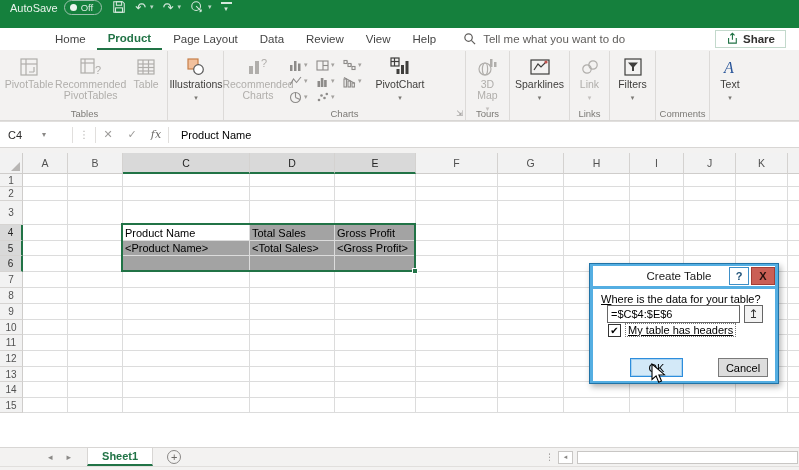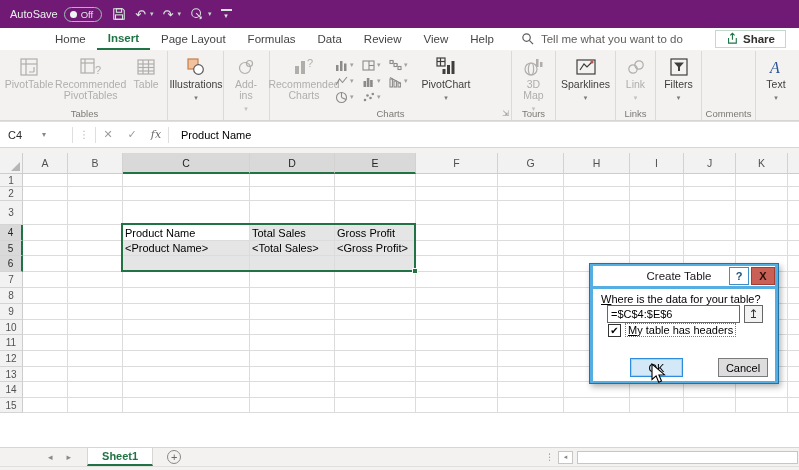--- a/index.html
+++ b/index.html
@@ -1,20 +1,20 @@
 <!DOCTYPE html>
 <html><head>
 <meta charset="utf-8">
 <style>
   * { margin:0; padding:0; box-sizing:border-box; }
   html,body { width:799px; height:470px; overflow:hidden; background:#fff;
     font-family:"Liberation Sans",sans-serif; position:relative; }
 
   
-  .titlebar { height:28px; background:#701a75; display:flex; align-items:center;
+  .titlebar { height:28px; background:#15803d; display:flex; align-items:flex-start;
     color:#e9f3ec; font-size:11px; padding-left:10px; gap:10px; }
   .autosave { display:flex; align-items:center; gap:6px; }
   .as-pill { display:flex; align-items:center; gap:4px; border:1px solid #9cc2ad;
     border-radius:9px; padding:1px 8px 1px 5px; font-size:9.5px; color:#dcece2; }
   .as-dot { width:7px; height:7px; border-radius:50%; background:#eef6f1; }
   .qat { display:flex; align-items:center; gap:9px; }
   .qat .qi { color:#d6e8dd; font-size:13px; line-height:13px; display:flex; align-items:center; }
   .qat .qc { font-size:7px; color:#bcd6c6; margin-left:-5px; }
   .qat-custom { width:11px; border-top:2px solid #d6e8dd; color:#d6e8dd; font-size:7px;
     text-align:center; line-height:7px; padding-top:1px; }
@@ -75,21 +75,21 @@
     border-bottom:1px solid #cfcdcb; font-size:10.5px; color:#515151; flex:none;
     display:flex; align-items:center; justify-content:center; }
   .col-header.sel { background:#d9d9d9; border-bottom:2px solid #217346; color:#262626; }
   .row-header { width:23px; background:#f2f2f2; border-right:1px solid #cfcdcb;
     border-bottom:1px solid #d6d4d2; font-size:10px; color:#515151; flex:none;
     display:flex; align-items:center; justify-content:center; }
   .row-header.sel { background:#d9d9d9; border-right:2px solid #217346; color:#262626; }
   .cell { border-right:1px solid #dcdcdc; border-bottom:1px solid #dcdcdc; flex:none;
     font-size:11px; color:#000; padding:0 2px; display:flex; align-items:center;
     white-space:nowrap; overflow:hidden; background:#fff; }
-  .cell.fill { background:#e5e5e5; }
+  .cell.fill { background:#a3a3a3; }
   .sel-border { position:absolute; border:2px solid #217346; pointer-events:none; z-index:2; }
   .fill-handle { position:absolute; width:6px; height:6px; background:#217346;
     border:1px solid #fff; z-index:3; }
 
   
   .sheetbar { height:19px; background:#f3f2f1; border-top:1px solid #d8d6d4;
     display:flex; align-items:center; font-size:11px; position:relative; }
   .nav { color:#8a8886; font-size:9px; margin-left:48px; display:flex; gap:14px; }
   .sheettab { background:#fff; color:#217346; font-weight:bold; height:100%;
     border-left:1px solid #d8d6d4; border-right:1px solid #d8d6d4;
@@ -122,21 +122,21 @@
   .dlg-prompt::first-letter { text-decoration:underline; }
   .dlg-input { position:absolute; left:14px; top:16px; width:133px; height:18px;
     border:1px solid #666; font-family:inherit; font-size:11px; padding:0 3px; color:#000; }
   .dlg-picker { position:absolute; left:151px; top:16px; width:19px; height:18px;
     border:1px solid #666; background:#f3f3f3; display:flex; align-items:center;
     justify-content:center; font-size:12px; color:#333; }
   .dlg-checkrow { position:absolute; left:15px; top:34px; display:flex;
     align-items:center; gap:4px; }
   .dlg-checkbox { width:13px; height:13px; border:1px solid #333; background:#fff;
     display:flex; align-items:center; justify-content:center; font-size:10px; color:#000; }
-  .dlg-checklabel { display:inline-block; border:1px dotted #777; padding:0 2px; }
+  .dlg-checklabel { display:inline-block; border:1px dotted #777; padding:0 2px;text-decoration:underline; }
   .dlg-checklabel::first-letter { text-decoration:underline; }
   .dlg-btn { position:absolute; top:69px; height:19px; font-family:inherit;
     font-size:11px; color:#000; }
   .dlg-ok { left:37px; width:53px; background:#d3e9f8; border:1px solid #2d8ddc;
     box-shadow:inset 0 0 0 1px #a8d2f0; }
   .dlg-cancel { left:125px; width:50px; background:#ddd; border:1px solid #7a7a7a; }
 
   .cursor { position:absolute; left:651px; top:363px; z-index:12; }
 </style>
 </head>
@@ -168,23 +168,22 @@
           <path d="M7,7 l6,6 M13,13 l-2.2,0.4 M13,13 l-0.4,-2.2"></path>
         </svg>
     </span>
       <span class="qc">▾</span>
     <span class="qat-custom">▾</span>
   </div>
 </div>
 
 <div class="tabrow">
   <div class="tab">Home</div>
-  <div class="tab active">Insert</div>
+  <div class="tab active">Product</div>
   <div class="tab">Page Layout</div>
-  <div class="tab">Formulas</div>
   <div class="tab">Data</div>
   <div class="tab">Review</div>
   <div class="tab">View</div>
   <div class="tab">Help</div>
   <div class="tellme">
     <span>
       <svg width="13" height="13" viewBox="0 0 14 14" fill="none" stroke="#5f5d5b" stroke-width="1.3">
           <circle cx="6" cy="6" r="4"></circle>
           <line x1="9" y1="9" x2="13" y2="13"></line>
         </svg>
@@ -250,32 +249,20 @@
         <svg width="20" height="20" viewBox="0 0 20 20">
             <rect x="2" y="2" width="10" height="10" fill="#f2c19d" stroke="#c77f48"></rect>
             <circle cx="12.5" cy="12.5" r="4.8" fill="#fff" stroke="#5a5a5a"></circle>
           </svg>
       </span>
       <span>Illustrations</span>
       <span class="caret">▾</span>
     </div>
   </div>
 
-  <div class="rgroup" style="width:46px">
-    <div class="rbtn disabled" style="width:38px">
-      <span class="ric">
-        <svg width="20" height="20" viewBox="0 0 20 20">
-            <circle cx="9" cy="11" r="5.5"></circle>
-            <circle cx="13.5" cy="6.5" r="3"></circle>
-          </svg>
-      </span>
-      <span>Add-ins</span>
-      <span class="caret">▾</span>
-    </div>
-  </div>
 
   <div class="rgroup" style="width:242px">
     <div class="rbtn disabled" style="width:62px">
       <span class="ric">
         <svg width="24" height="22" viewBox="0 0 24 22">
             <rect x="3" y="10" width="4" height="8" fill="currentColor" stroke="none"></rect>
             <rect x="9" y="5" width="4" height="13" fill="currentColor" stroke="none"></rect>
             <text x="15" y="11" font-size="11" stroke="none" fill="currentColor">?</text>
           </svg>
       </span>

